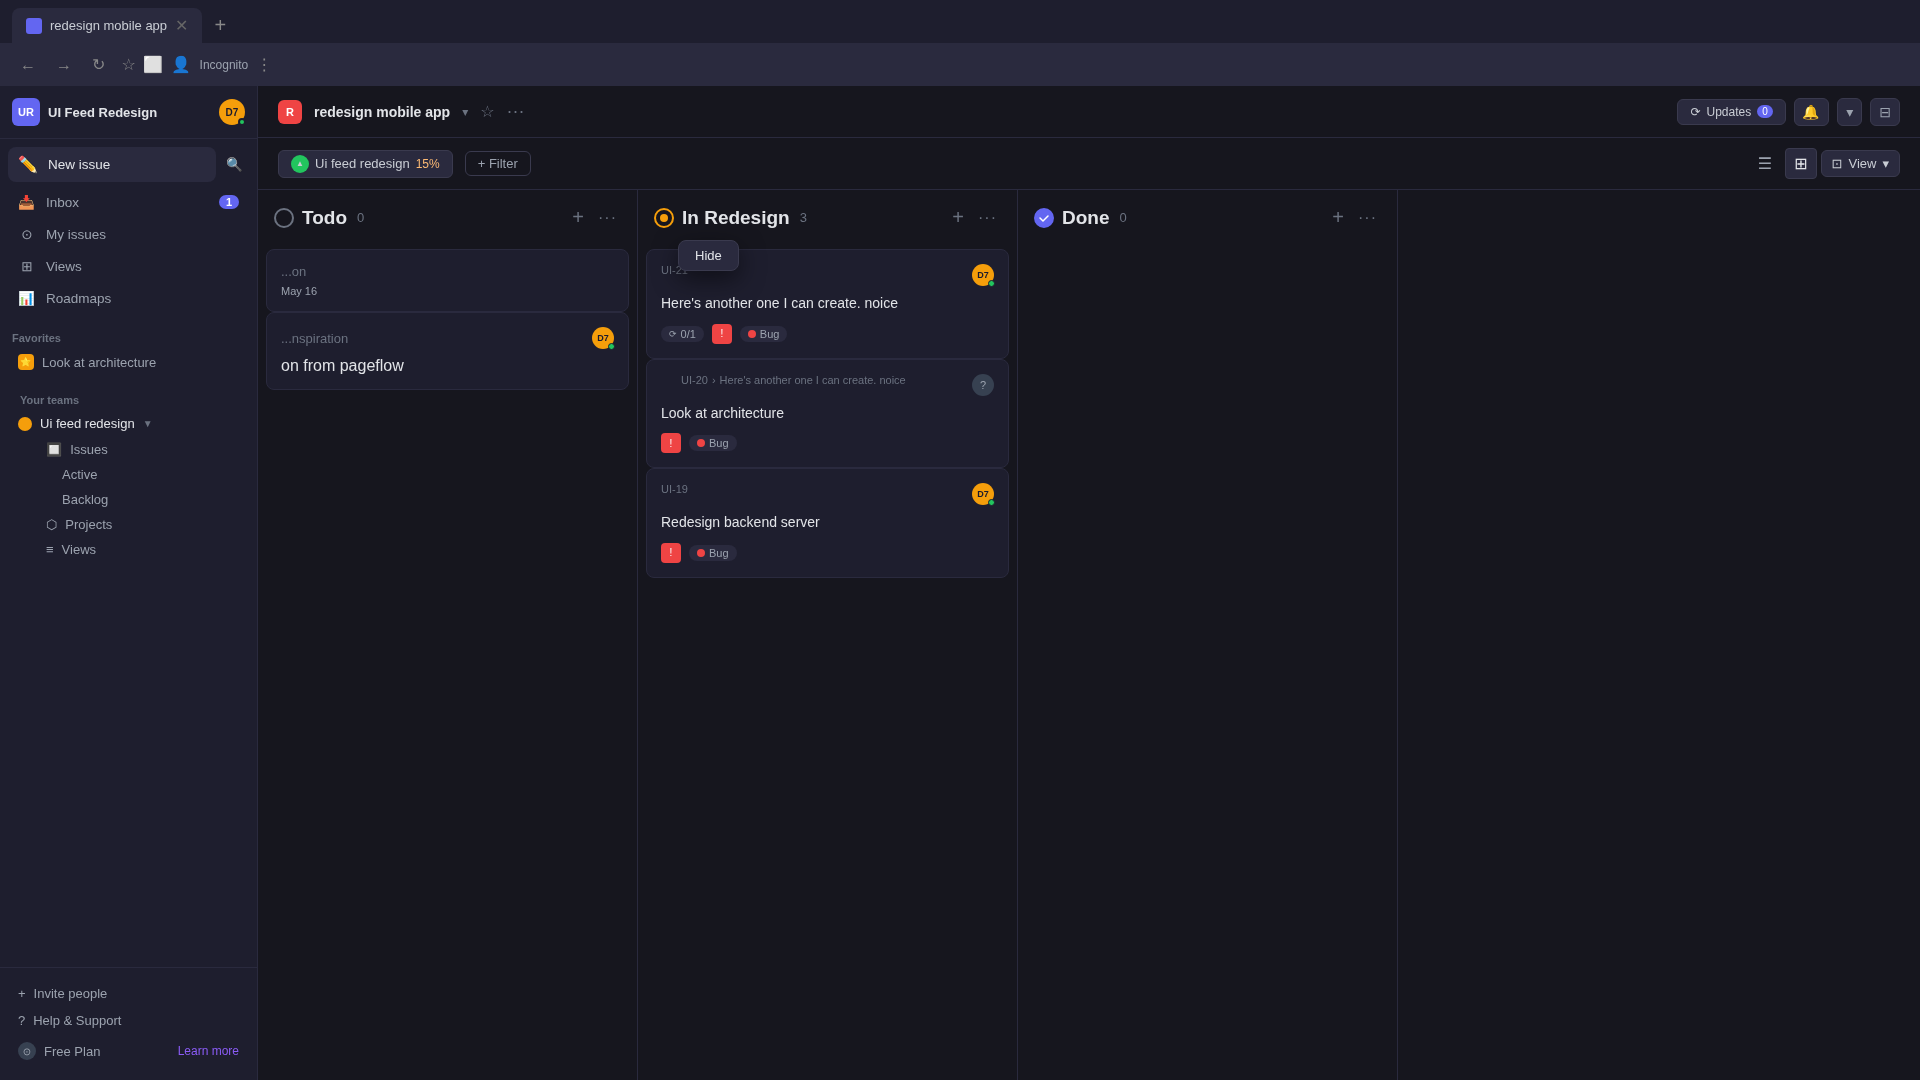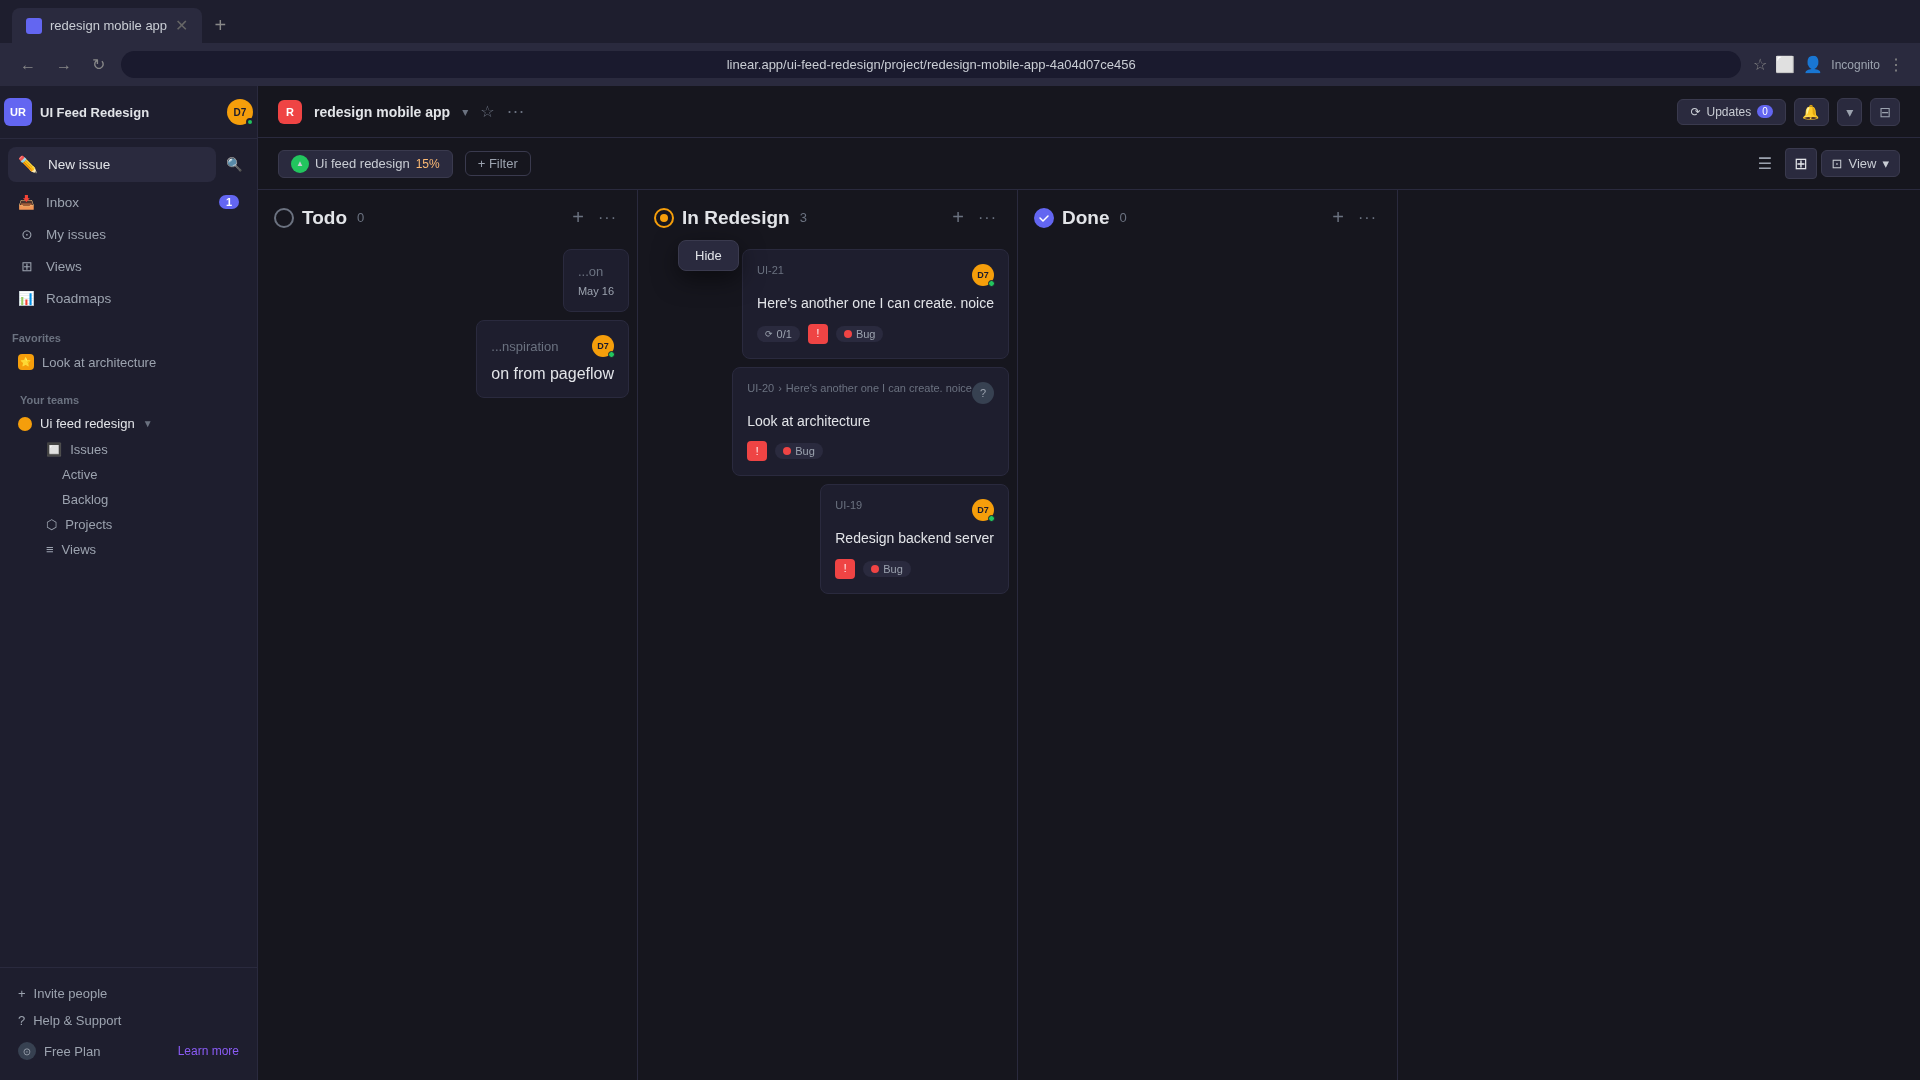--- a/index.html
+++ b/index.html
@@ -15,21 +15,21 @@
     .address-bar { display: flex; align-items: center; padding: 8px 16px; gap: 12px; background: #2a2a3e; }
     .nav-btn { background: none; border: none; color: #888; font-size: 16px; cursor: pointer; padding: 4px; }
     .address-input { flex: 1; background: #1a1a2e; border: none; border-radius: 20px; padding: 6px 16px; color: #c9cdd4; font-size: 13px; text-align: center; }
     .address-actions { display: flex; gap: 8px; color: #888; font-size: 16px; align-items: center; }
 
     
     .app { display: flex; flex: 1; overflow: hidden; }
 
     
     .sidebar { width: 258px; background: #1e1e2e; border-right: 1px solid #2a2a3e; display: flex; flex-direction: column; flex-shrink: 0; padding: 0; }
-    .sidebar-header { display: flex; align-items: center; justify-content: space-between; padding: 12px 4px; border-bottom: 1px solid #2a2a3e; }
+    .sidebar-header { display: flex; align-items: center; justify-content: space-between; padding: 12px 12px; border-bottom: 1px solid #2a2a3e; }
     .sidebar-workspace { display: flex; align-items: center; gap: 8px; }
     .workspace-avatar { width: 28px; height: 28px; background: #6366f1; border-radius: 6px; display: flex; align-items: center; justify-content: center; font-size: 11px; font-weight: 700; color: white; }
     .workspace-name { font-size: 13px; font-weight: 600; color: #e2e4e8; }
     .user-avatar { width: 26px; height: 26px; background: #f59e0b; border-radius: 50%; display: flex; align-items: center; justify-content: center; font-size: 10px; font-weight: 700; color: #1a1a2e; position: relative; }
     .user-avatar-dot { width: 8px; height: 8px; background: #22c55e; border-radius: 50%; position: absolute; bottom: -1px; right: -1px; border: 2px solid #1e1e2e; }
 
     .sidebar-nav { padding: 8px; }
     .nav-item { display: flex; align-items: center; gap: 10px; padding: 7px 10px; border-radius: 6px; cursor: pointer; font-size: 13.5px; color: #9ca3af; position: relative; }
     .nav-item-icon { width: 18px; height: 18px; display: flex; align-items: center; justify-content: center; flex-shrink: 0; }
     .nav-badge { margin-left: auto; background: #6366f1; color: white; font-size: 11px; font-weight: 600; border-radius: 10px; padding: 1px 7px; }
@@ -89,27 +89,27 @@
     .col-icon { width: 20px; height: 20px; border-radius: 50%; border: 2px solid #6b7280; display: flex; align-items: center; justify-content: center; flex-shrink: 0; }
     .col-icon.in-progress { border-color: #f59e0b; background: transparent; }
     .col-icon.in-progress::after { content: ''; width: 8px; height: 8px; background: #f59e0b; border-radius: 50%; }
     .col-icon.done { border-color: #6366f1; background: #6366f1; }
     .col-icon.done svg { width: 12px; height: 12px; }
     .col-title { font-size: 19px; font-weight: 700; color: #e2e4e8; }
     .col-count { font-size: 13px; color: #6b7280; margin-left: 2px; }
     .col-actions { margin-left: auto; display: flex; gap: 4px; }
     .col-action-btn { background: none; border: none; color: #6b7280; cursor: pointer; padding: 2px 6px; font-size: 16px; border-radius: 4px; }
 
-    .column-cards { flex: 1; padding: 8px; display: flex; flex-direction: column; gap: 8px; overflow-y: auto; align-items: flex-end; }
+    .column-cards { flex: 1; padding: 8px; display: flex; flex-direction: column; gap: 0; overflow-y: auto; }
 
     
     .card { background: #1e1e2e; border: 1px solid #2a2a3e; border-radius: 8px; padding: 14px; cursor: pointer; }
     .card-header { display: flex; align-items: flex-start; justify-content: space-between; margin-bottom: 8px; }
     .card-id { font-size: 11px; color: #6b7280; }
-    .card-breadcrumb { font-size: 11px; color: #6b7280; display: flex; align-items: center; gap: 4px; }
+    .card-breadcrumb { font-size: 11px; color: #6b7280; display: flex; align-items: center; gap: 4px; margin-left: 20px; }
     .card-title { font-size: 14px; color: #e2e4e8; font-weight: 500; line-height: 1.4; margin-bottom: 10px; }
     .card-footer { display: flex; align-items: center; gap: 8px; flex-wrap: wrap; }
     .card-subtask { display: flex; align-items: center; gap: 4px; font-size: 11px; color: #9ca3af; background: #2a2a3e; padding: 2px 8px; border-radius: 10px; }
     .card-priority { width: 20px; height: 20px; display: flex; align-items: center; justify-content: center; background: #ef4444; border-radius: 4px; font-size: 10px; color: white; }
     .card-label { display: flex; align-items: center; gap: 4px; font-size: 11px; color: #9ca3af; background: #2a2a3e; padding: 2px 8px; border-radius: 10px; }
     .label-dot { width: 8px; height: 8px; border-radius: 50%; background: #ef4444; }
     .card-avatar { width: 22px; height: 22px; background: #f59e0b; border-radius: 50%; display: flex; align-items: center; justify-content: center; font-size: 9px; font-weight: 700; color: #1a1a2e; position: relative; }
     .card-avatar-dot { width: 7px; height: 7px; background: #22c55e; border-radius: 50%; position: absolute; bottom: -1px; right: -1px; border: 1px solid #1e1e2e; }
     .card-ques { width: 22px; height: 22px; background: #374151; border-radius: 50%; display: flex; align-items: center; justify-content: center; font-size: 11px; color: #9ca3af; }
 
@@ -142,21 +142,20 @@
       <div class="tab-favicon"></div>
       <span>redesign mobile app</span>
       <span class="tab-close">✕</span>
     </div>
     <button class="tab-add">+</button>
   </div>
   <div class="address-bar">
     <button class="nav-btn">←</button>
     <button class="nav-btn">→</button>
     <button class="nav-btn">↻</button>
-    <input class="address-input" readonly="" value="linear.app/ui-feed-redesign/project/redesign-mobile-app-4a04d07ce456" style="">
     <div class="address-actions">
       <span style="cursor:pointer">☆</span>
       <span style="cursor:pointer">⬜</span>
       <span style="cursor:pointer">👤</span>
       <span style="font-size:12px; color:#9ca3af;">Incognito</span>
       <span style="cursor:pointer">⋮</span>
     </div>
   </div>
 </div>
 

